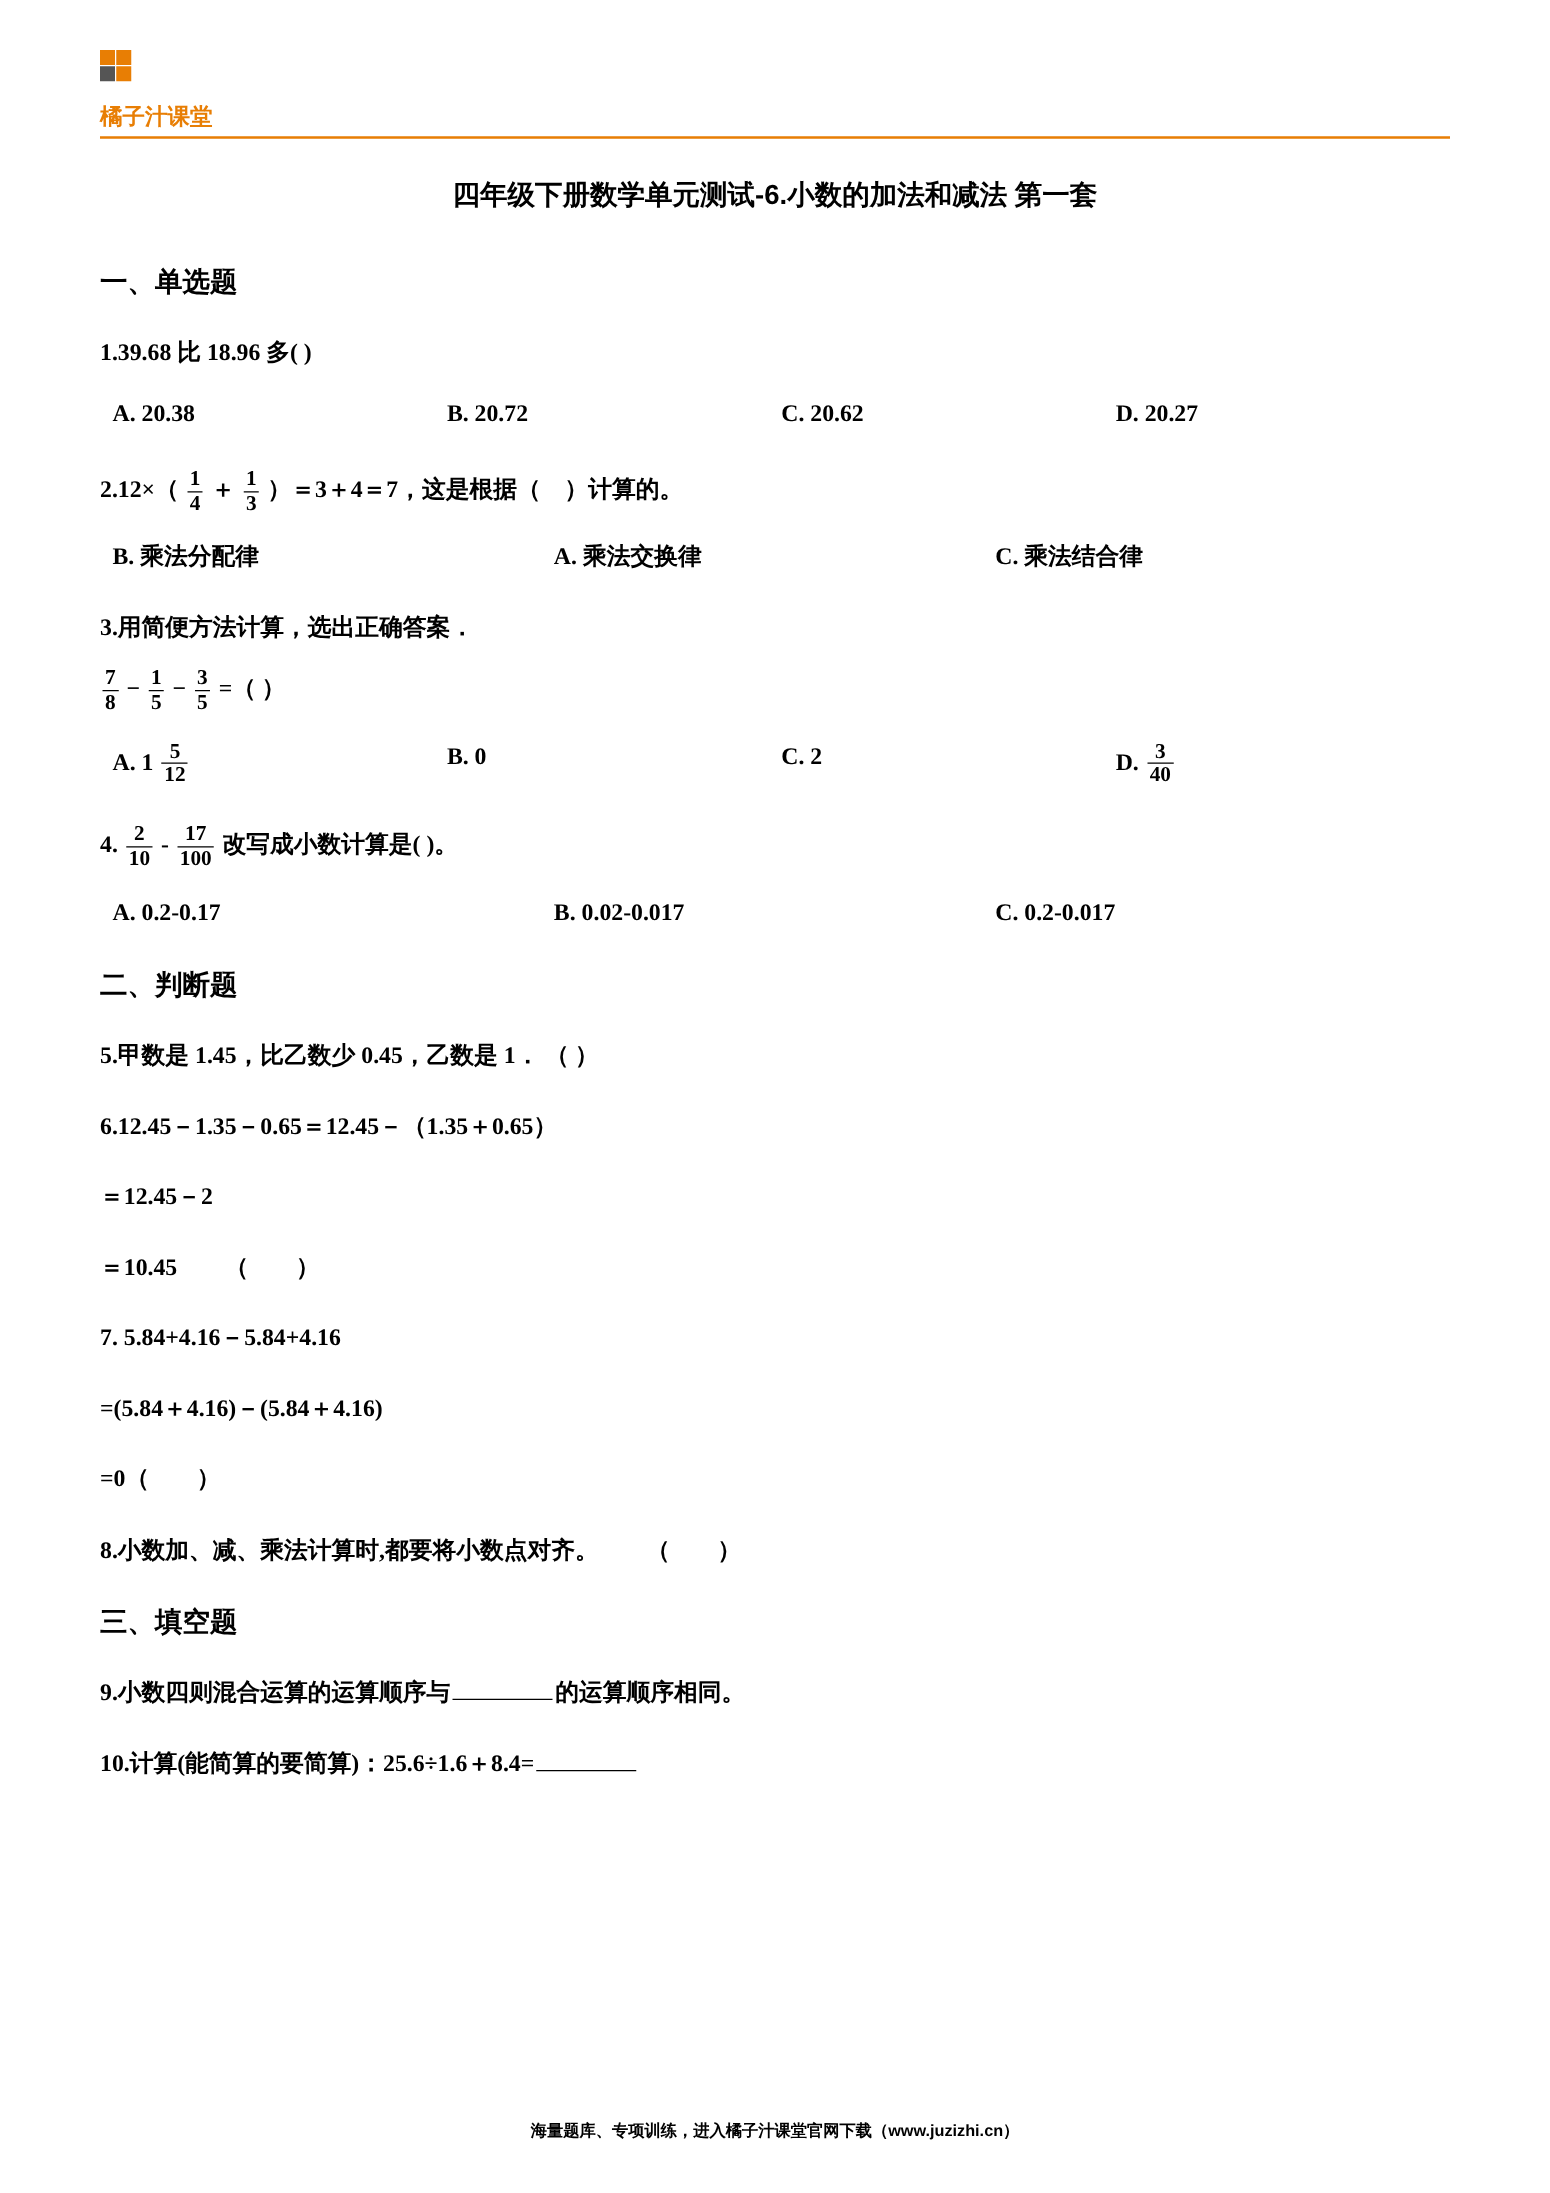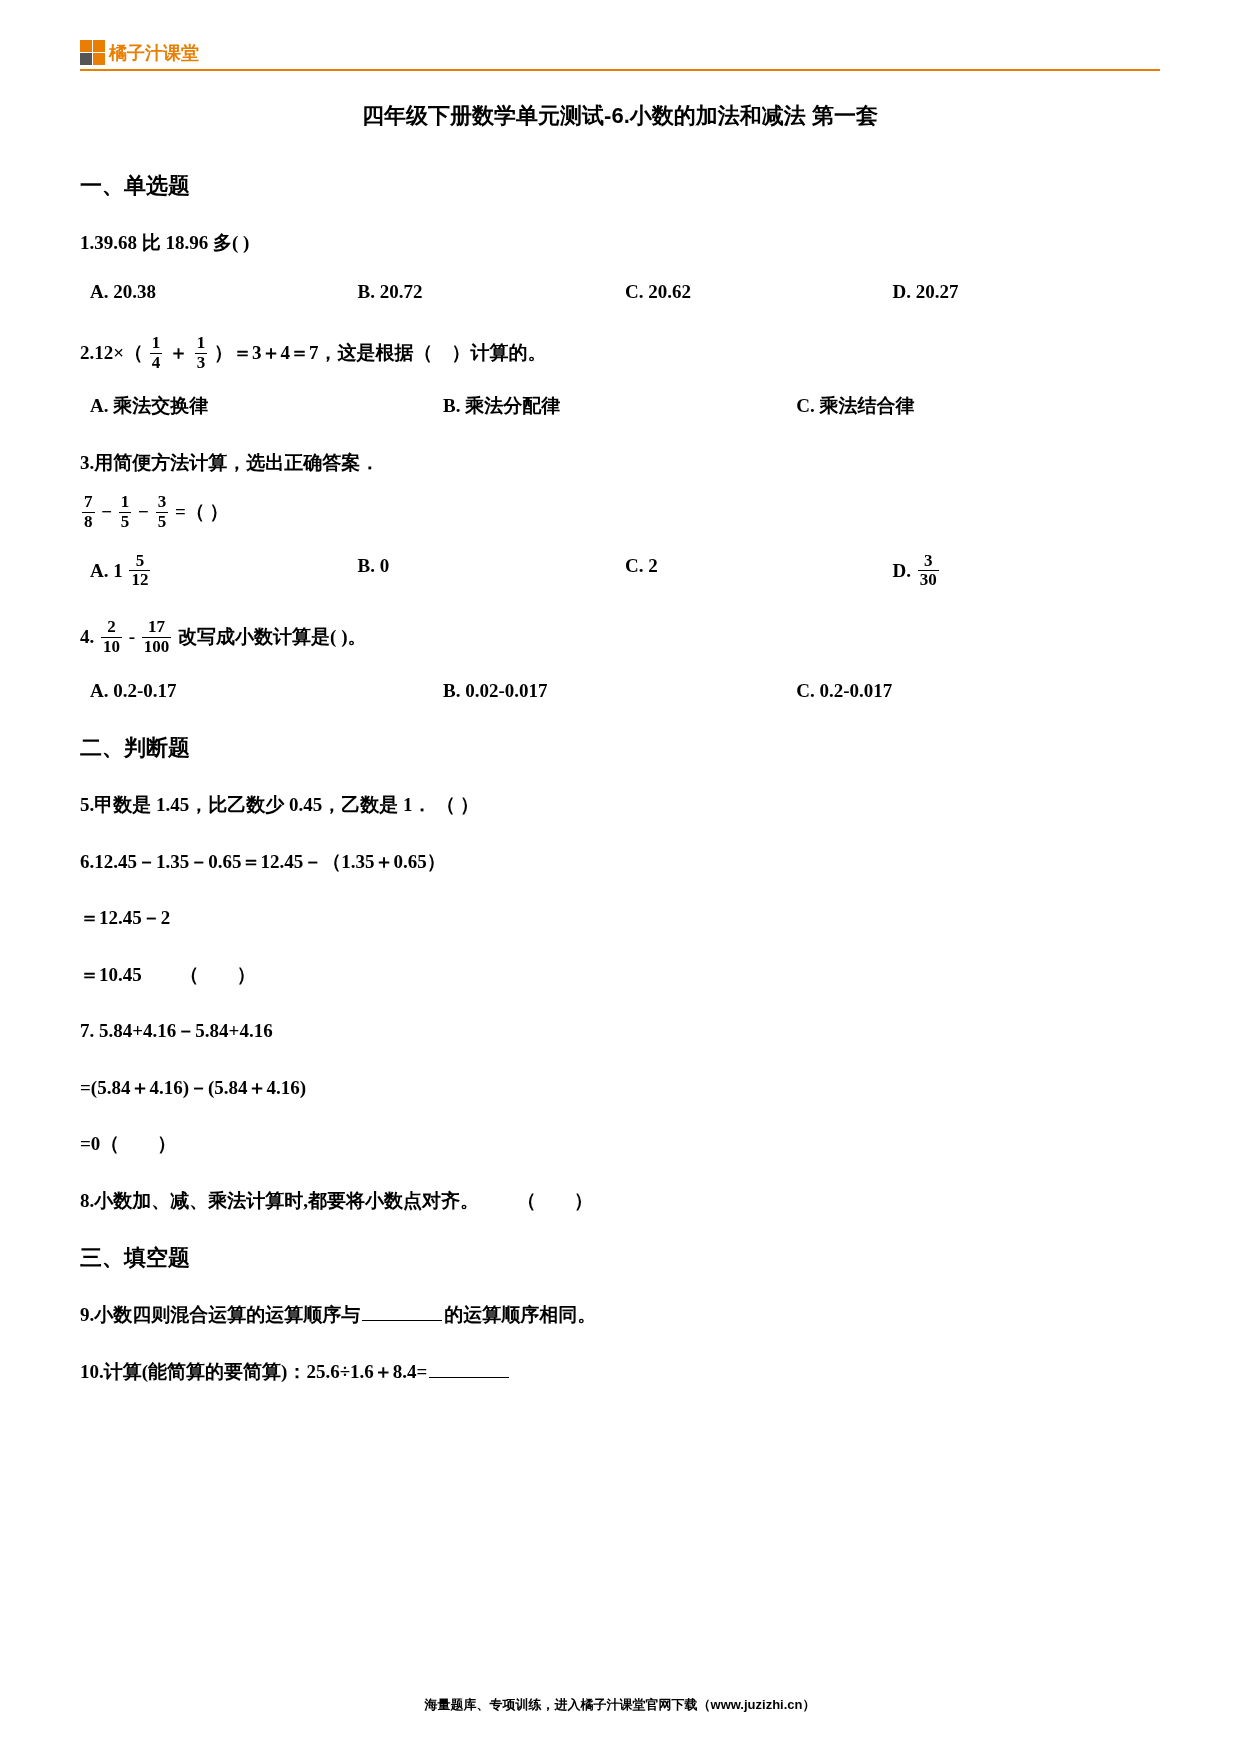--- a/index.html
+++ b/index.html
@@ -13,22 +13,23 @@
     padding: 40px 80px 60px 80px;
   }
   .header-row {
     display: flex;
     justify-content: space-between;
     align-items: center;
     margin-bottom: 4px;
   }
   .logo {
     display: flex;
-    align-items: center;
-    gap: 4px;
+    align-items: flex-start;
+    gap: 16px;
+    flex-direction: column;
   }
   .logo-squares {
     display: grid;
     grid-template-columns: 12px 12px;
     grid-template-rows: 12px 12px;
     gap: 1px;
   }
   .logo-squares div { background: #e87e04; }
   .logo-squares div:nth-child(3) { background: #555; }
   .logo-text { color: #e87e04; font-weight: bold; font-size: 18px; font-family: "SimHei", sans-serif; }
@@ -135,22 +136,22 @@
       <span class="den">4</span>
     </span>
     <span class="vmid"> ＋ </span>
     <span class="frac">
       <span class="num">1</span>
       <span class="den">3</span>
     </span>
     <span class="vmid">）＝3＋4＝7，这是根据（　）计算的。</span>
   </div>
   <div class="opts three">
+    <div>B. 乘法分配律</div>
     <div>A. 乘法交换律</div>
-    <div>B. 乘法分配律</div>
     <div>C. 乘法结合律</div>
   </div>
 </div>
 
 <div class="q">
   <div>3.用简便方法计算，选出正确答案．</div>
   <div style="margin-top:16px;">
     <span class="frac">
       <span class="num">7</span>
       <span class="den">8</span>
@@ -174,21 +175,21 @@
         <span class="num">5</span>
         <span class="den">12</span>
       </span>
     </div>
     <div>B. 0</div>
     <div>C. 2</div>
     <div>
       <span class="vmid">D. </span>
       <span class="frac">
         <span class="num">3</span>
-        <span class="den">30</span>
+        <span class="den">40</span>
       </span>
     </div>
   </div>
 </div>
 
 <div class="q">
   <div>
     <span class="vmid">4.</span>
     <span class="frac">
       <span class="num">2</span>

